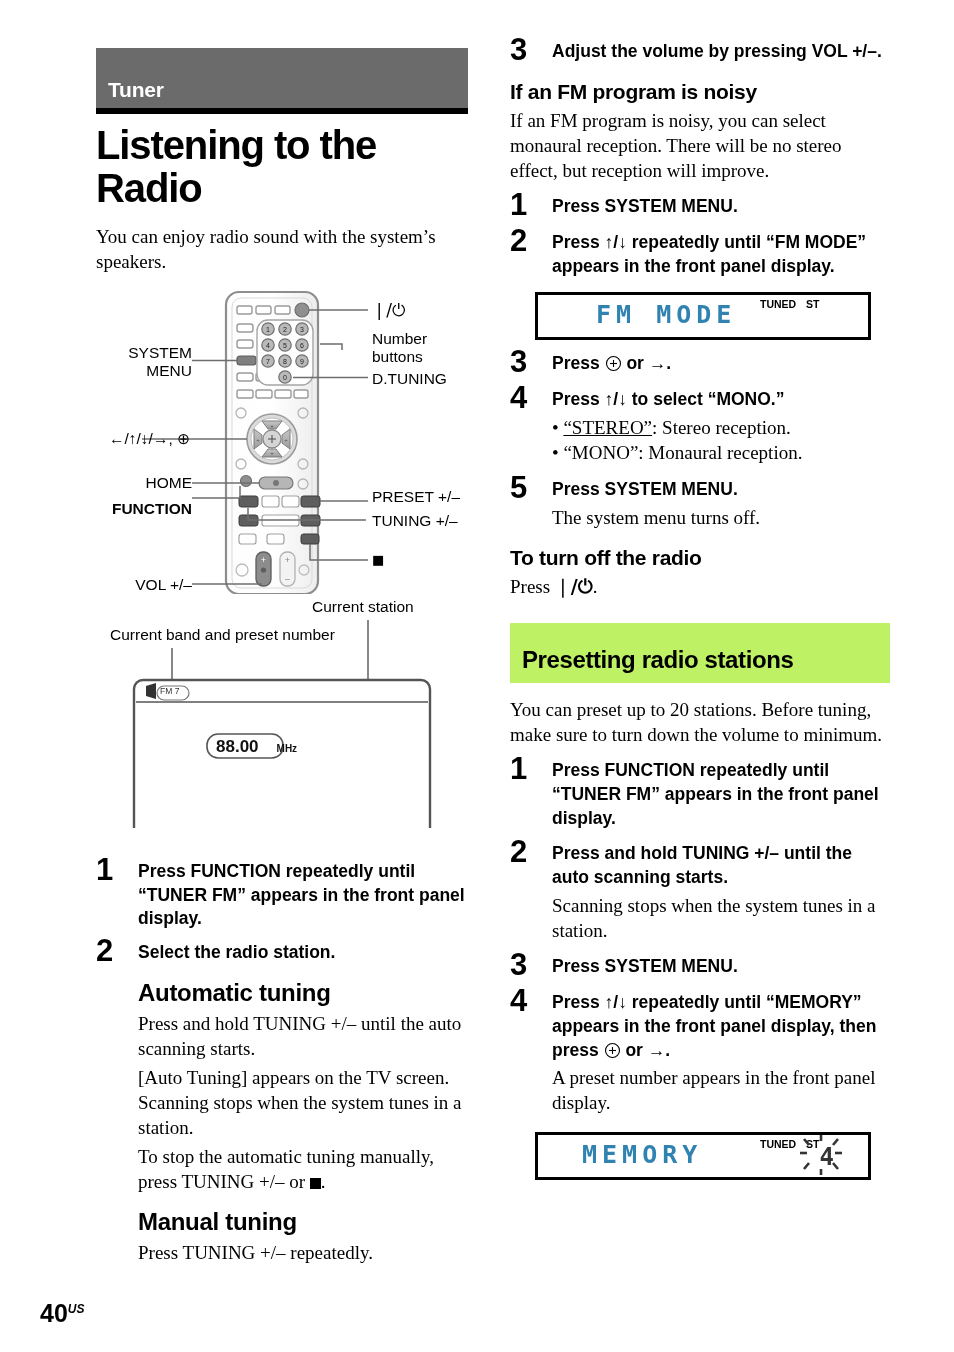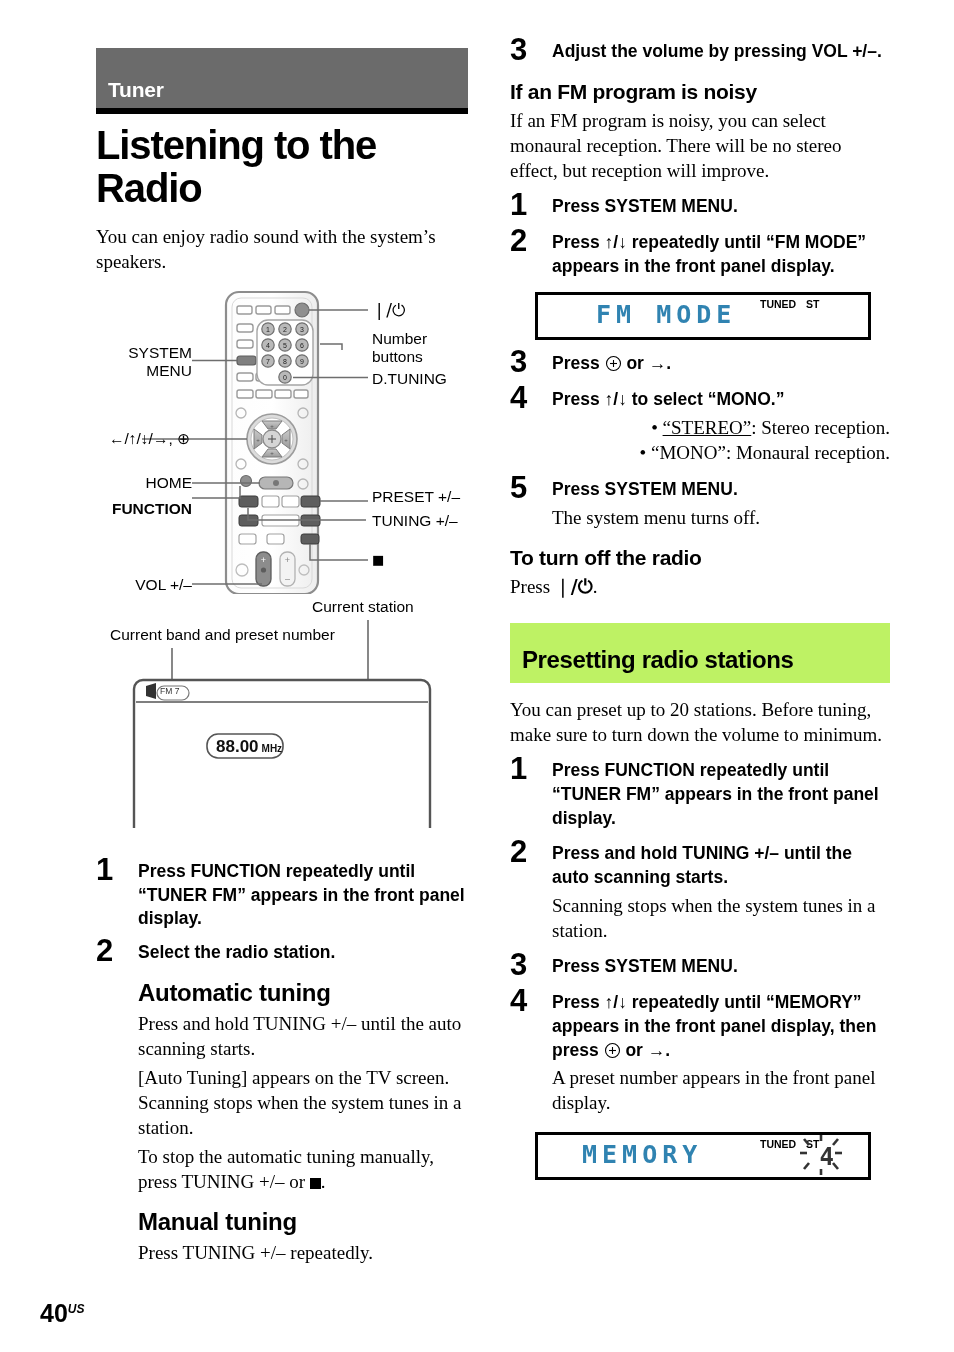--- a/index.html
+++ b/index.html
@@ -97,21 +97,20 @@
     font-weight: normal;
     font-size: 19px;
     line-height: 1.32;
     margin-top: 3px;
   }
   .bullets {
     font-family: "Liberation Serif", serif;
     font-size: 19px;
     line-height: 1.34;
     margin-top: 3px;
-    text-align: right;
   }
   .bullets div { text-indent: -13px; padding-left: 13px; }
   .ul-default { text-decoration: underline; }
 
   h2.sub-head {
     font-family: "Liberation Sans", sans-serif;
     font-weight: bold;
     font-size: 21px;
     margin: 16px 0 2px 0;
     letter-spacing: -0.3px;
@@ -449,21 +448,21 @@
           <rect x="50" y="88" width="8" height="10" fill="#333"></rect>
         </g>
 
         <g>
           <rect x="111" y="136" width="76" height="24" rx="11" fill="#fff" stroke="#555" stroke-width="1.6"></rect>
         </g>
       </svg>
 
       <div style="position:absolute; left:64px; top:88px; font-family:'Liberation Sans',sans-serif; font-size:8.5px; color:#333;">FM 7</div>
       <div style="position:absolute; left:120px; top:139px; font-family:'Liberation Sans',sans-serif; font-weight:bold; font-size:17px; color:#111;">
-        <span>88.00</span><span style="font-size:10px; font-weight:bold; margin-left:3px;">MHz</span>
+        <span>88.00</span><span style="font-size:10px; font-weight:bold; margin-left:18px;">MHz</span>
       </div>
     </div>
 
     <div class="step">
       <div class="num">1</div>
       <div class="step-text">Press FUNCTION repeatedly until “TUNER FM” appears in the front panel display.</div>
     </div>
 
     <div class="step" style="margin-top:10px;">
       <div class="num">2</div>

